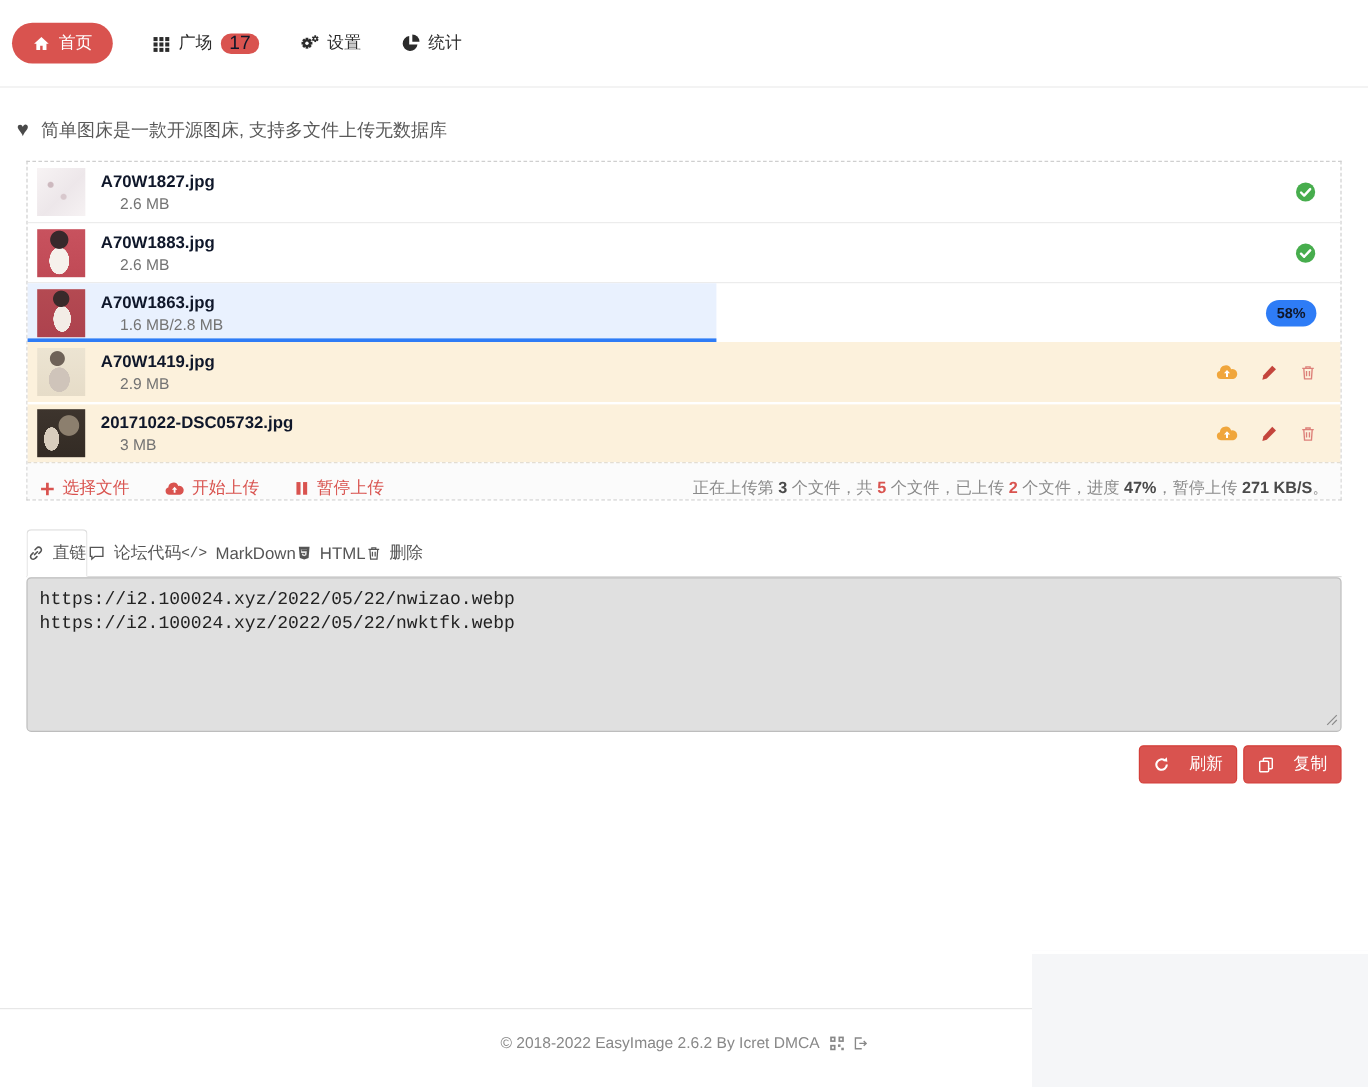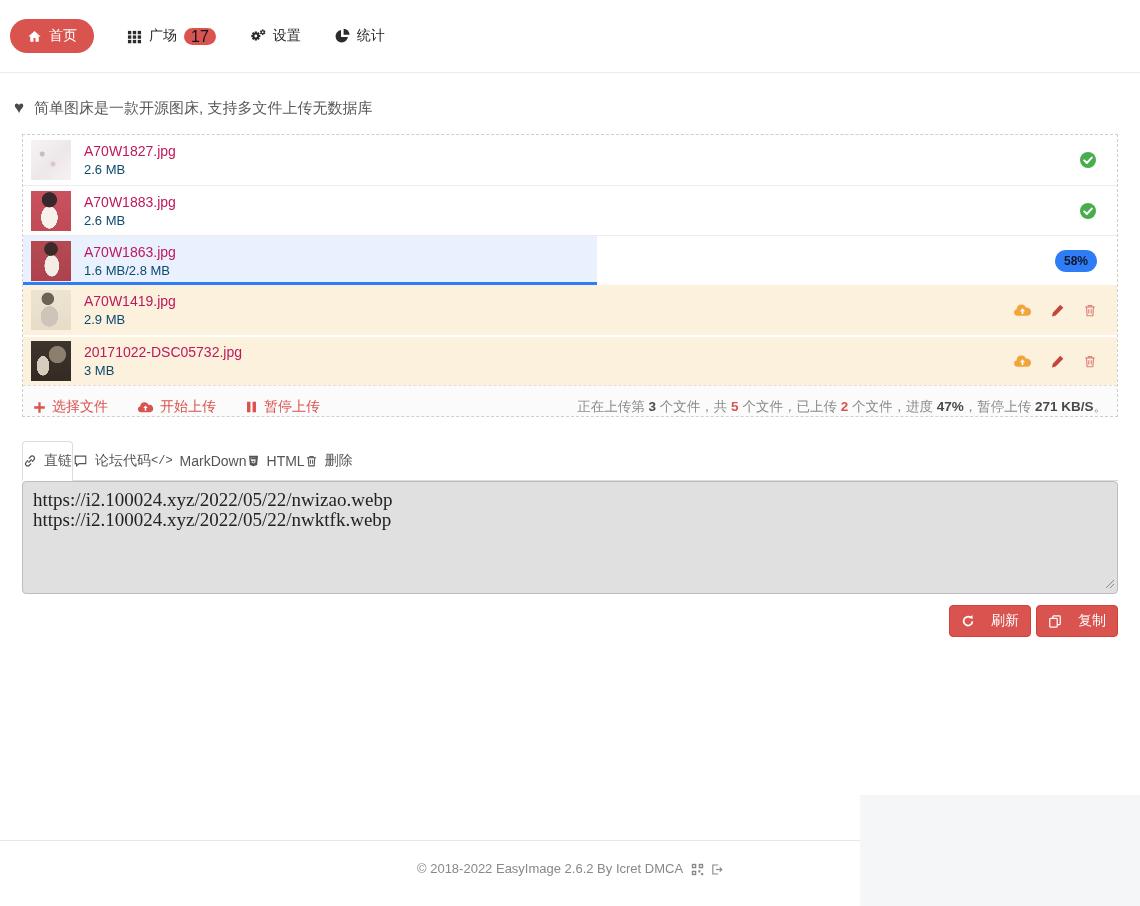--- a/index.html
+++ b/index.html
@@ -35,22 +35,22 @@
   .t3 { background-image:radial-gradient(circle at 50% 20%, #3a2a2a 0 17%, transparent 19%),
         radial-gradient(ellipse 30% 44% at 52% 62%, #f3ede6 0 60%, transparent 62%),
         linear-gradient(#b44a52,#ad424e); }
   .t4 { background-image:radial-gradient(circle at 42% 22%, #6e6258 0 15%, transparent 17%),
         radial-gradient(ellipse 36% 42% at 46% 66%, #cfc4ba 0 60%, transparent 62%),
         linear-gradient(#ece4d2,#e6dcc8); }
   .t5 { background-image:radial-gradient(ellipse 26% 40% at 30% 62%, #d8cdbd 0 60%, transparent 62%),
         radial-gradient(circle at 66% 34%, #8c7f6e 0 22%, transparent 24%),
         linear-gradient(#3d342d,#332b24); }
   .file-meta { display:flex; flex-direction:column; gap:3px; position:relative; z-index:1; }
-  .file-name { color:#be185d; font-size:14px; }
-  .file-size { color:#0c4a6e; font-size:13px; }
+  .file-name { color:#0f172a; font-size:14px;font-weight:bold; }
+  .file-size { color:#737373; font-size:13px;margin-left:16px; }
   .row-right { margin-left:auto; display:flex; align-items:center; gap:18px; position:relative; z-index:1; }
   .pct-badge { background:#2e7cf6; color:#0f172a; font-size:12px; font-weight:bold; border-radius:11px; padding:4px 9px; }
   .progress-fill { position:absolute; left:0; top:0; bottom:0; width:52.5%; background:#e9f1fe;
     border-bottom:3px solid #2e7cf6; z-index:0; }
   .icon-btn { cursor:pointer; display:flex; }
 
   .action-bar { border-top:1px dashed #e3ddd2; background:#fbfbfb; height:31px; display:flex; align-items:flex-end;
     padding:0 10px; font-size:14px; }
   .action-link { color:#d9534f; display:flex; align-items:center; gap:6px; margin-right:29px; cursor:pointer; }
   .upload-status { margin-left:auto; color:#8a8a8a; font-size:13.5px; }
@@ -59,23 +59,23 @@
 
   
   .tabs { margin:24px 22px 0 22px; display:flex; border-bottom:1px solid #ddd; }
   .tab { display:flex; align-items:center; gap:7px; color:#555; font-size:14px; padding:10px 0; cursor:pointer;
     margin-bottom:-1px; }
   .tab.active { background:#fff; border:1px solid #ddd; border-bottom-color:#fff; border-radius:4px 4px 0 0; }
   .code-glyph { font-family:"Liberation Mono","DejaVu Sans Mono",monospace; font-size:12px; color:#555; }
 
   
   .output-wrap { margin:0 22px; position:relative; }
-  .output-area { display:block; width:100%; height:113px; background:#e0e0e0; border:1px solid #bdbdbd;
-    border-radius:4px; padding:8px 10px; font-size:19px; line-height:20px; color:#222; resize:none;
-    font-family:Liberation Serif, serif; }
+  .output-area { display:block; width:100%; height:129px; background:#e0e0e0; border:1px solid #bdbdbd;
+    border-radius:4px; padding:8px 10px; font-size:15px; line-height:20px; color:#222; resize:none;
+    font-family:Liberation Mono, monospace; }
   .resize-handle { position:absolute; right:3px; bottom:5px; pointer-events:none; }
 
   .btn-row { margin:11px 22px 0 0; display:flex; justify-content:flex-end; gap:5px; }
   .btn { display:flex; align-items:center; gap:16px; background:#d9534f; border:1px solid #d43f3a; color:#fff;
     font-size:14px; border-radius:4px; padding:6px 11px; cursor:pointer; }
 
   
   .footer { position:absolute; left:0; right:0; bottom:0; height:66px; border-top:1px solid #e7e7e7;
     text-align:center; color:#888; font-size:13px; padding-top:18px; line-height:19px; }
   .footer .f-icons { display:inline-flex; gap:6px; vertical-align:-3px; margin-left:5px; }

